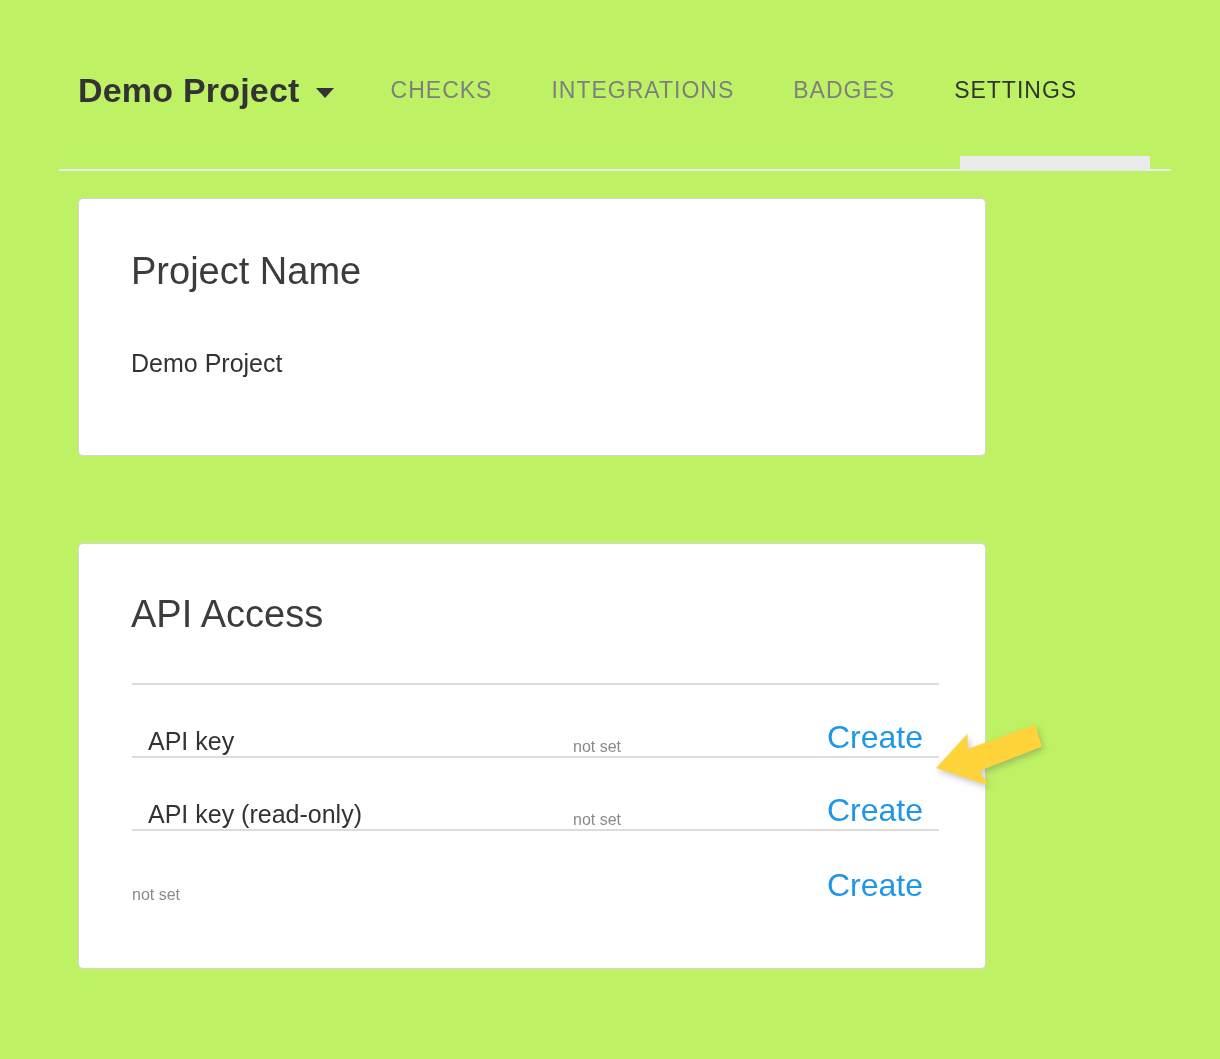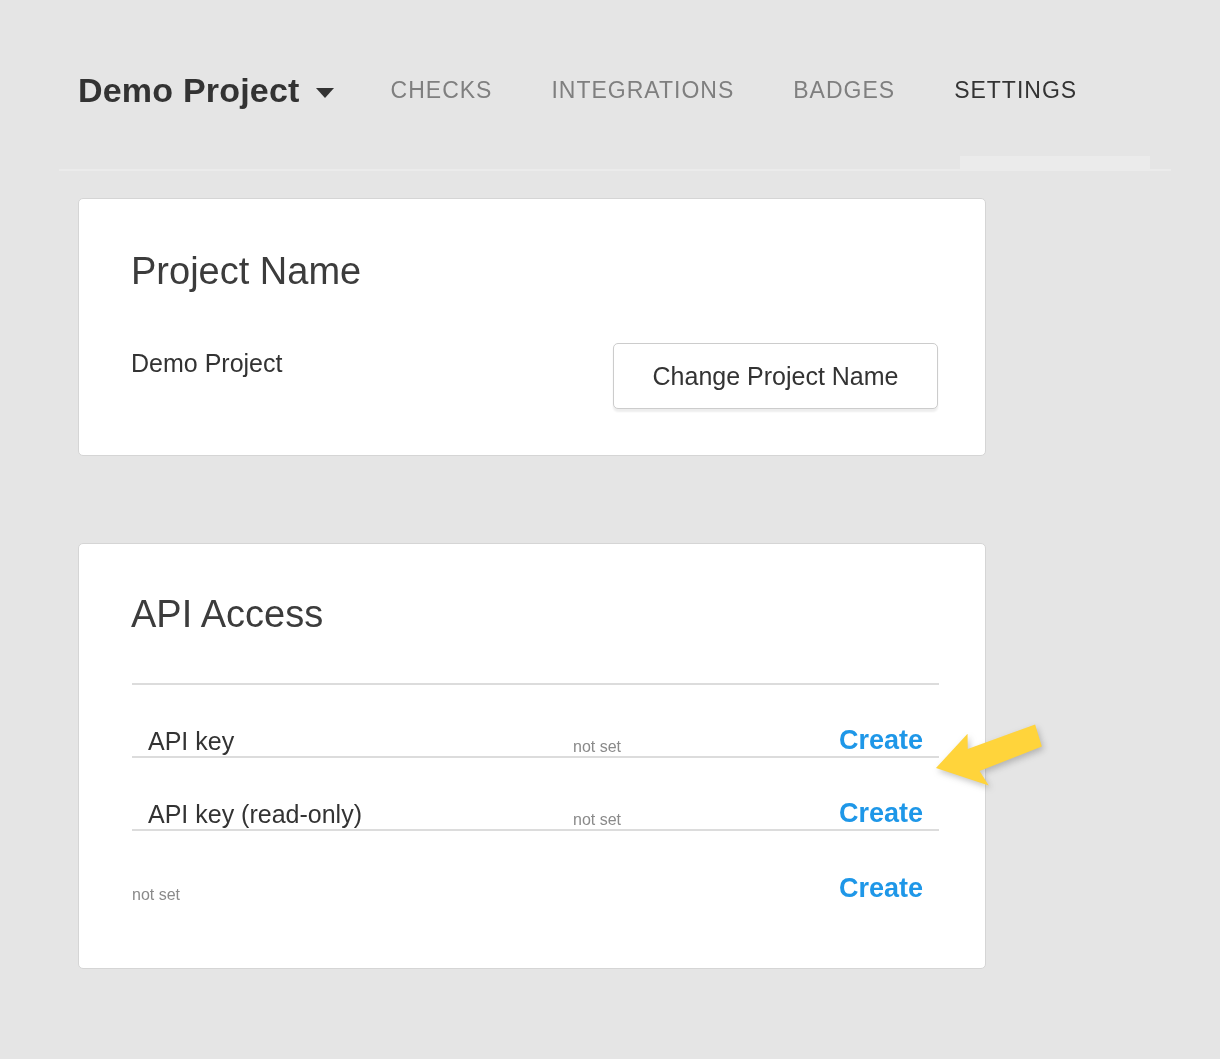--- a/index.html
+++ b/index.html
@@ -1,20 +1,20 @@
 <!DOCTYPE html>
 <html style="--link-blue: #1e97e8; --arrow-yellow: #ffd43b; --text-dark: #333333; --tab-gray: #7f7f7f; --muted-gray: #8a8a8a; --border-gray: #dcdcdc; --divider-gray: #ebebeb; --card-border: #d5d5d5;"><head>
 <meta charset="utf-8">
 <style>
   html,body{margin:0;padding:0;background:#fff;}
   .canvas{
     position:relative;
     width:1220px;
     height:1059px;
-    background:#e5e5e5;
+    background:#bef264;
     font-family:"Liberation Sans", sans-serif;
     color:var(--text-dark);
     overflow:hidden;
   }
   
   .topbar{
     position:absolute;
     left:78px; top:60px; right:49px; height:60px;
     display:flex; align-items:center;
   }
@@ -128,25 +128,24 @@
   .cell-value{
     flex:1;
     font-size:16px;
     color:var(--muted-gray);
   }
   .cell-action{
     padding-right:16px;
     text-align:right;
   }
   .create-link{
-    font-size:27px;
+    font-size:32px;
     color:var(--link-blue);
     text-decoration:none;
     cursor:pointer;
-    font-weight:bold;
   }
   
   .anno-arrow{
     position:absolute;
     left:918px; top:698px;
     width:150px; height:100px;
     overflow:visible;
     pointer-events:none;
     filter:drop-shadow(2px 3px 3px rgba(90,90,90,0.35));
   }
@@ -167,21 +166,20 @@
       <a class="tab">BADGES</a>
       <a class="tab active">SETTINGS</a>
     </nav>
   </div>
   <div class="tab-indicator"></div>
   <div class="header-divider"></div>
 
   <section class="card card-project">
     <h2 class="card-title">Project Name</h2>
     <span class="current-name">Demo Project</span>
-    <button class="change-btn">Change Project Name</button>
   </section>
 
   <section class="card card-api">
     <h2 class="card-title">API Access</h2>
     <div class="api-table">
       <div class="trow">
         <span class="cell-label">API key</span>
         <span class="cell-value">not set</span>
         <span class="cell-action">
           <a class="create-link">Create</a>

